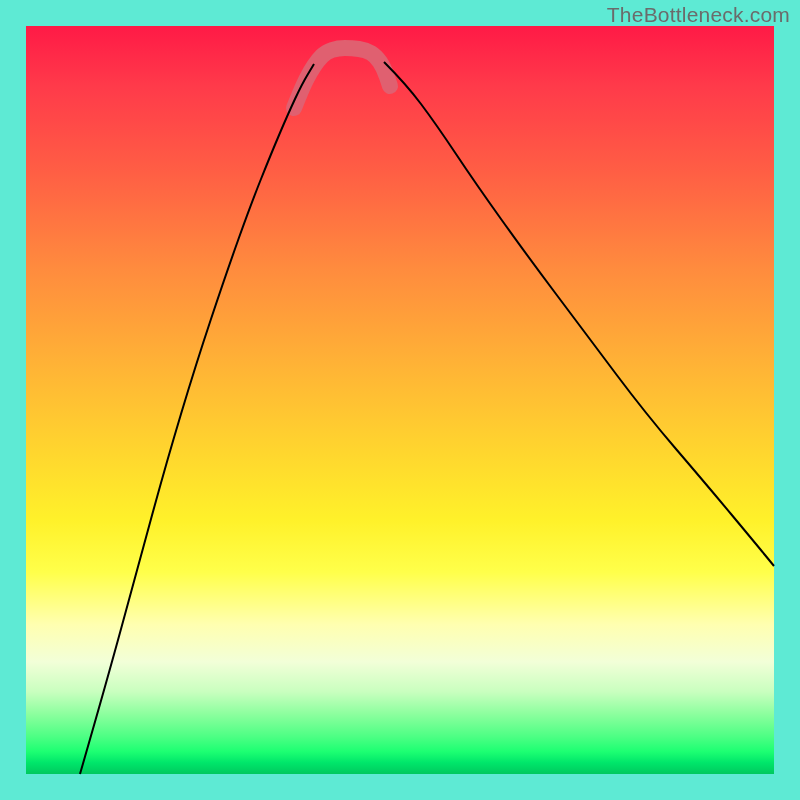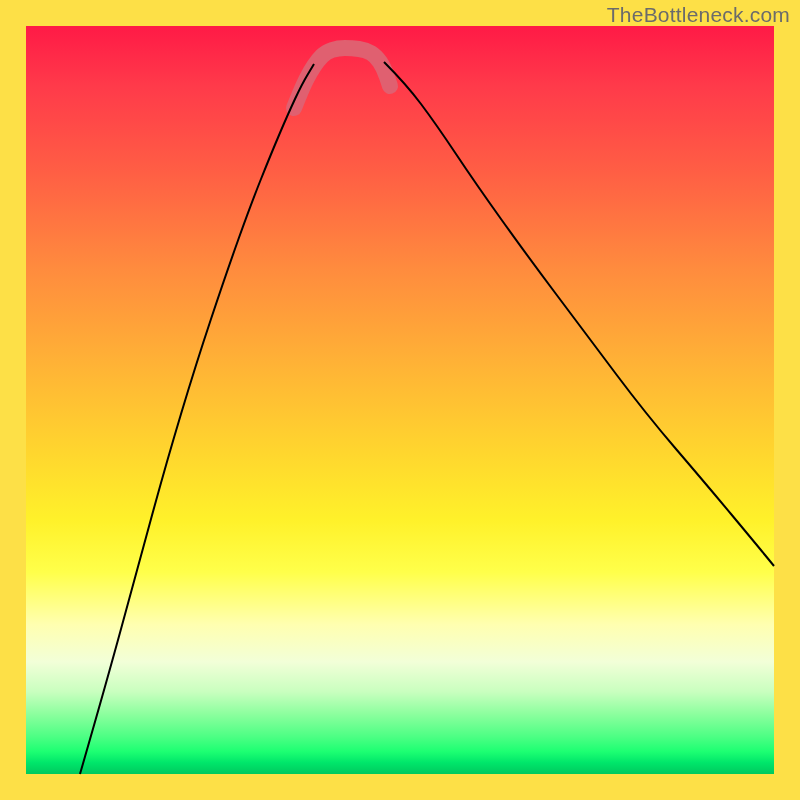--- a/index.html
+++ b/index.html
@@ -10,21 +10,21 @@
     background: #000;
     overflow: hidden;
     font-family: Arial, Helvetica, sans-serif;
   }
   .frame {
     position: absolute;
     left: 0;
     top: 0;
     width: 800px;
     height: 800px;
-    background: #fde047;
+    background: #5eead4;
   }
   .plot {
     position: absolute;
     left: 26px;
     top: 26px;
     width: 748px;
     height: 748px;
     
     background: linear-gradient(
       to bottom,

